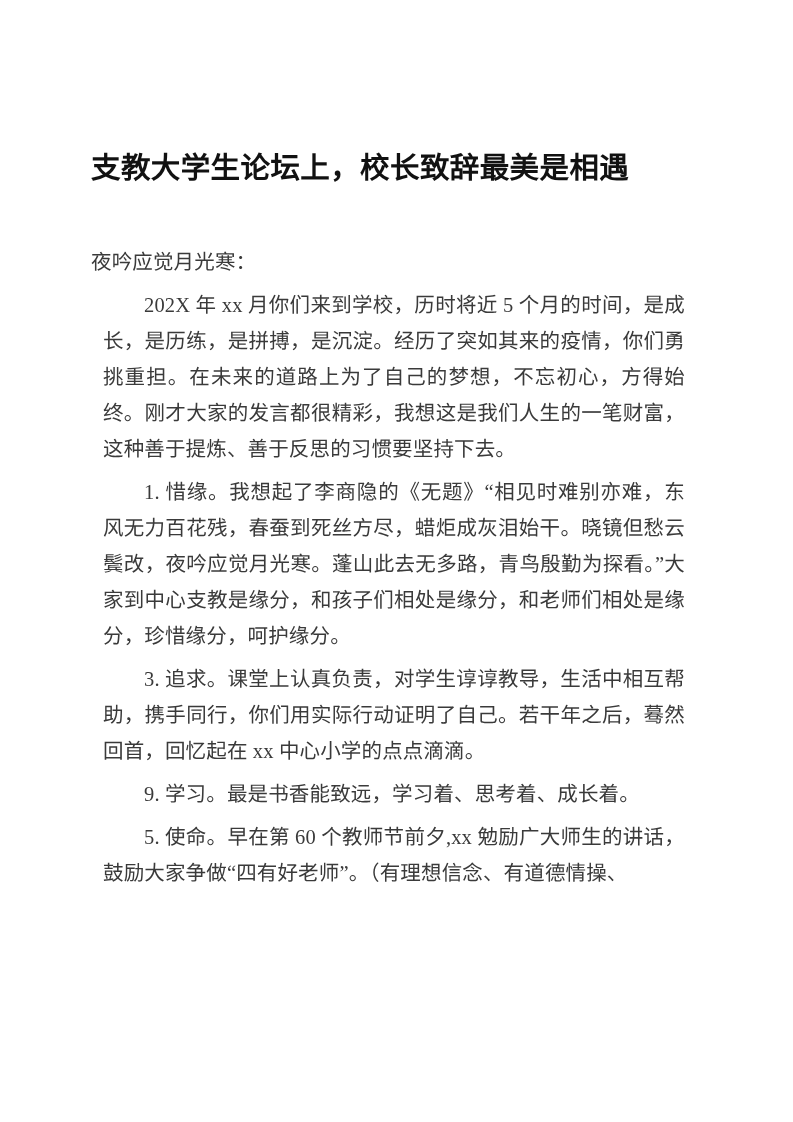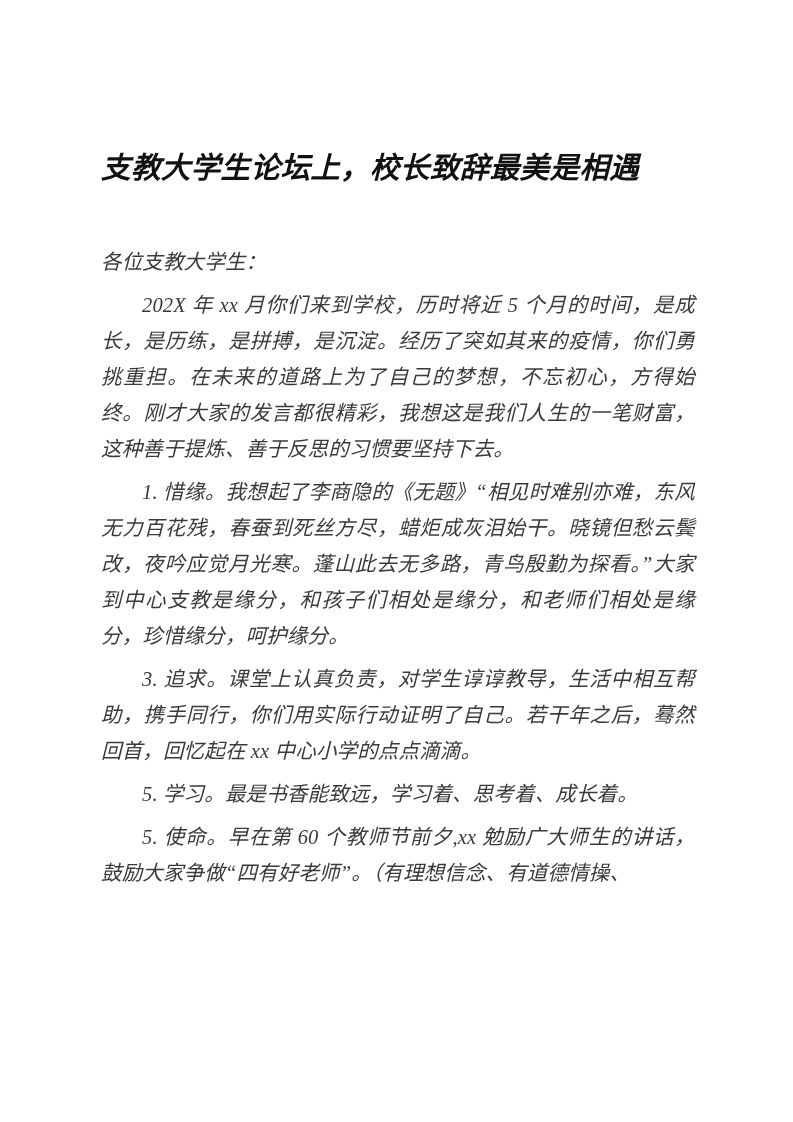--- a/index.html
+++ b/index.html
@@ -14,24 +14,23 @@
     width: 793px;
     height: 1122px;
     margin: 0 auto;
     background: #ffffff;
     overflow: hidden;
     box-sizing: border-box;
   }
 
   .doc-body {
     position: absolute;
-    left: 101px;
+    left: 91px;
     top: 0;
     width: 594px;
-    font-style: italic;
   }
 
   
   .doc-title {
     margin: 0;
     padding: 0;
     font-family: "Liberation Serif", "DejaVu Serif", serif;
     font-weight: bold;
     font-size: 29.5px;
     line-height: 40px;
@@ -58,47 +57,48 @@
   }
 
   .salutation {
     text-indent: 0;
     margin-top: 56px;
   }
 
   .para {
     text-indent: 2em;
     margin-top: 7px;
+    margin-left: 12px;
   }
 
   .para:first-of-type {
     margin-top: 8px;
   }
 
   
   .para,
   .salutation {
     text-align-last: left;
   }
 </style>
 </head>
 <body>
 
 <div class="page">
   <div class="doc-body">
 
     <h1 class="doc-title">支教大学生论坛上，校长致辞最美是相遇</h1>
 
-    <p class="salutation">各位支教大学生：</p>
+    <p class="salutation">夜吟应觉月光寒：</p>
 
     <p class="para">202X 年 xx 月你们来到学校，历时将近 5 个月的时间，是成长，是历练，是拼搏，是沉淀。经历了突如其来的疫情，你们勇挑重担。在未来的道路上为了自己的梦想，不忘初心，方得始终。刚才大家的发言都很精彩，我想这是我们人生的一笔财富，这种善于提炼、善于反思的习惯要坚持下去。</p>
 
     <p class="para">1. 惜缘。我想起了李商隐的《无题》“相见时难别亦难，东风无力百花残，春蚕到死丝方尽，蜡炬成灰泪始干。晓镜但愁云鬓改，夜吟应觉月光寒。蓬山此去无多路，青鸟殷勤为探看。”大家到中心支教是缘分，和孩子们相处是缘分，和老师们相处是缘分，珍惜缘分，呵护缘分。</p>
 
 
     <p class="para">3. 追求。课堂上认真负责，对学生谆谆教导，生活中相互帮助，携手同行，你们用实际行动证明了自己。若干年之后，蓦然回首，回忆起在 xx 中心小学的点点滴滴。</p>
 
-    <p class="para">5. 学习。最是书香能致远，学习着、思考着、成长着。</p>
+    <p class="para">9. 学习。最是书香能致远，学习着、思考着、成长着。</p>
 
     <p class="para">5. 使命。早在第 60 个教师节前夕,xx 勉励广大师生的讲话，鼓励大家争做“四有好老师”。（有理想信念、有道德情操、</p>
 
   </div>
 </div>
 
 </body></html>

